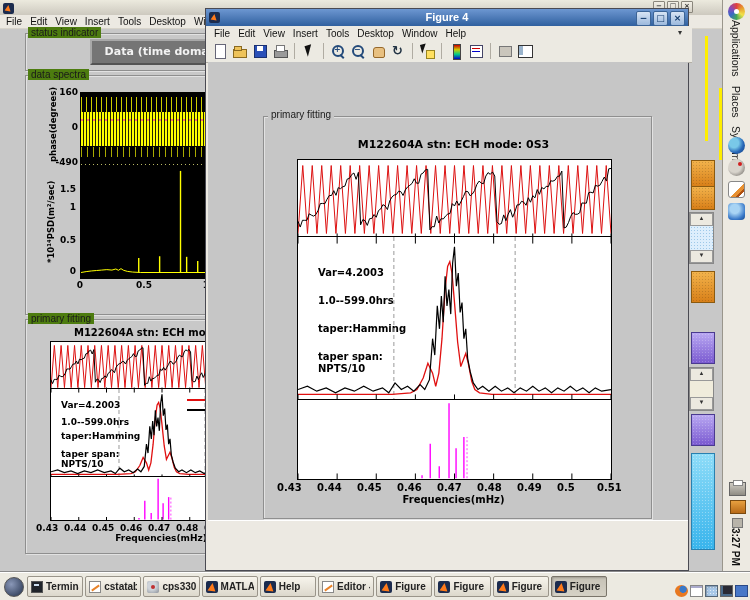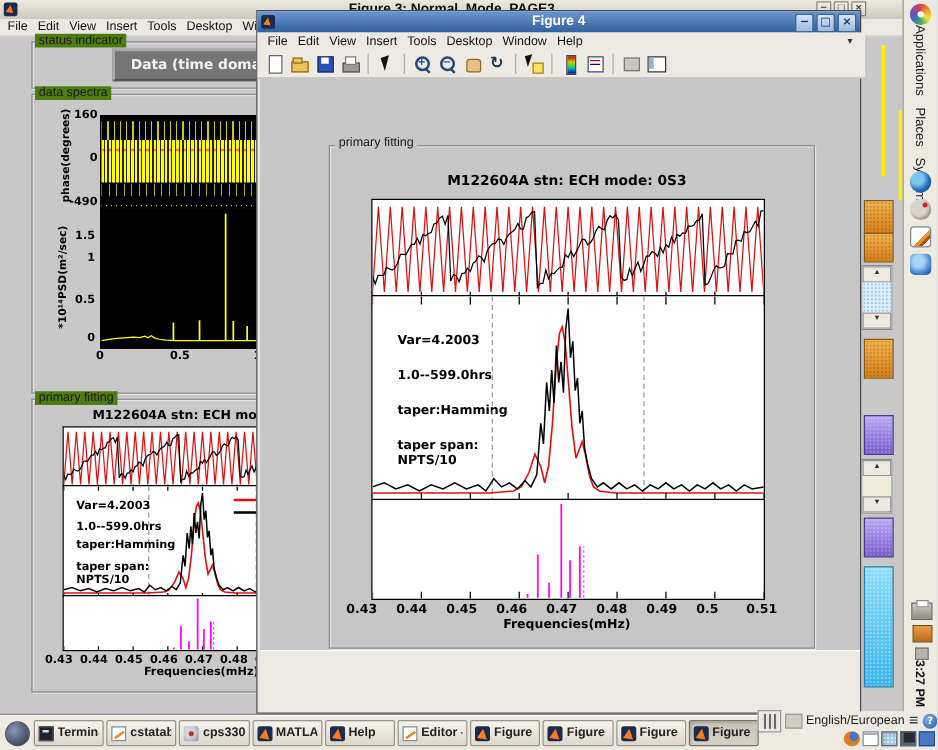--- a/index.html
+++ b/index.html
@@ -143,21 +143,20 @@
   .statusbtn{position:absolute;background:#757575;border:2px outset #a8a8a8;color:#f2f2f2;font:bold 11px "DejaVu Sans",sans-serif;text-align:center;box-sizing:border-box}
 </style>
 </head>
 <body>
 
 <div id="root">
 
   <div id="fig3">
     <div class="abs f3tb">
       <span class="mlicon" style="margin-top:2px"></span>
-      <span class="f3title">Figure 3: Normal_Mode_PAGE3</span>
       <span class="wbtns" style="right:30px">
         <span class="w3btn">−</span>
         <span class="w3btn">□</span>
         <span class="w3btn">×</span>
       </span>
     </div>
     <div class="menubar" id="fig3menu">
         <span class="menu-item">File</span>
         <span class="menu-item">Edit</span>
         <span class="menu-item">View</span>
@@ -501,27 +500,20 @@
         <div class="taskbtn">
           <span class="tki tk-matlab"></span>
           <span class="tklabel">Figure 3: ...</span>
         </div>
         <div class="taskbtn active">
           <span class="tki tk-matlab"></span>
           <span class="tklabel">Figure 4</span>
         </div>
       </div>
   </div>
-  <div id="kbdrow">
-    <span class="kbdbtn"></span>
-    <span class="imicon"></span>
-    <span class="kbdlabel">English/European</span>
-    <span class="listicon">≡</span>
-    <span class="helpglobe">?</span>
-  </div>
   <div id="pagerrow">
     <span class="prico pr-firefox"></span>
     <span class="prico pr-window"></span>
     <span class="prico pr-pager"></span>
     <span class="prico pr-image"></span>
     <span class="prico pr-bluesq"></span>
   </div>
 </div>
 
 </body></html>

